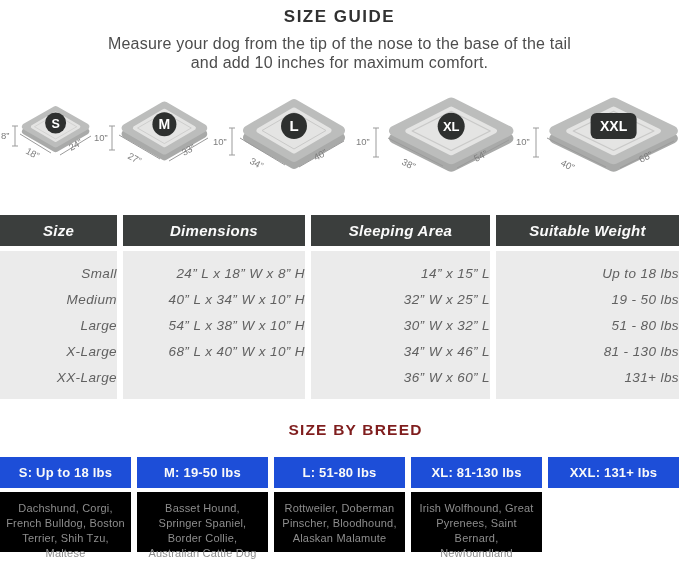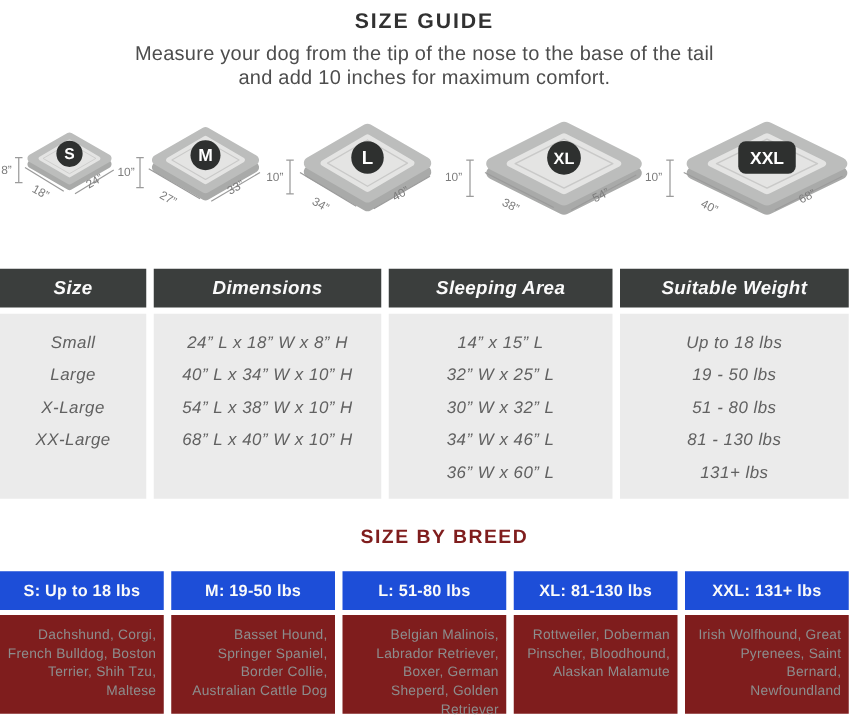--- a/index.html
+++ b/index.html
@@ -38,42 +38,42 @@
   }
   .th{
     background:#3b3e3d;color:#fafafa;font-weight:bold;font-size:15px;
     height:31px;display:flex;align-items:center;justify-content:center;
     letter-spacing:.3px;
   }
   .col-block{
     background:#ebebeb;padding:10px 0 8px 0;
   }
   .cell{
-    height:26px;line-height:26px;text-align:center;font-size:13.5px;
+    height:26px;line-height:26px;text-align:right;font-size:13.5px;
     color:#616161;letter-spacing:.4px;white-space:nowrap;
   }
 
   
   .breed-title{
     text-align:center;font-size:15.5px;font-weight:bold;letter-spacing:1.2px;
     color:#7f1d1d;margin-top:22px;margin-left:32px;
   }
   .breed-table{
     width:679px;margin-top:18px;
     display:grid;grid-template-columns:repeat(5,1fr);
     column-gap:6px;row-gap:4px;
   }
   .breed-th{
     background:#1d4ed8;color:#fafafa;font-weight:bold;font-size:13px;
     height:31px;display:flex;align-items:center;justify-content:center;
     letter-spacing:.2px;white-space:nowrap;
   }
   .breed-cell{
-    background:#7f1d1d;height:79px;box-sizing:border-box;
-    padding:9px 6px 0 6px;text-align:right;
+    background:#000000;height:60px;box-sizing:border-box;
+    padding:9px 6px 0 6px;text-align:center;
     font-size:11px;line-height:15px;color:#8d8d8d;letter-spacing:.2px;
   }
 </style>
 </head>
 <body>
 
 <div class="page">
 
   <svg width="0" height="0" style="position:absolute" aria-hidden="true">
     <defs>
@@ -157,20 +157,21 @@
   </div>
 
   <div class="size-table">
     <div class="th">Size</div>
     <div class="th">Dimensions</div>
     <div class="th">Sleeping Area</div>
     <div class="th">Suitable Weight</div>
 
     <div class="col-block">
       <div class="cell">Small</div>
+      <div class="cell">Medium</div>
       <div class="cell">Large</div>
       <div class="cell">X-Large</div>
       <div class="cell">XX-Large</div>
     </div>
 
     <div class="col-block">
       <div class="cell">24” L x 18” W x 8” H</div>
       <div class="cell">40” L x 34” W x 10” H</div>
       <div class="cell">54” L x 38” W x 10” H</div>
       <div class="cell">68” L x 40” W x 10” H</div>
@@ -197,18 +198,17 @@
 
   <div class="breed-table">
     <div class="breed-th">S: Up to 18 lbs</div>
     <div class="breed-th">M: 19-50 lbs</div>
     <div class="breed-th">L: 51-80 lbs</div>
     <div class="breed-th">XL: 81-130 lbs</div>
     <div class="breed-th">XXL: 131+ lbs</div>
 
     <div class="breed-cell">Dachshund, Corgi, French Bulldog, Boston Terrier, Shih Tzu, Maltese</div>
     <div class="breed-cell">Basset Hound, Springer Spaniel, Border Collie, Australian Cattle Dog</div>
-    <div class="breed-cell">Belgian Malinois, Labrador Retriever, Boxer, German Sheperd, Golden Retriever</div>
     <div class="breed-cell">Rottweiler, Doberman Pinscher, Bloodhound, Alaskan Malamute</div>
     <div class="breed-cell">Irish Wolfhound, Great Pyrenees, Saint Bernard, Newfoundland</div>
   </div>
 
 </div>
 
 </body></html>

